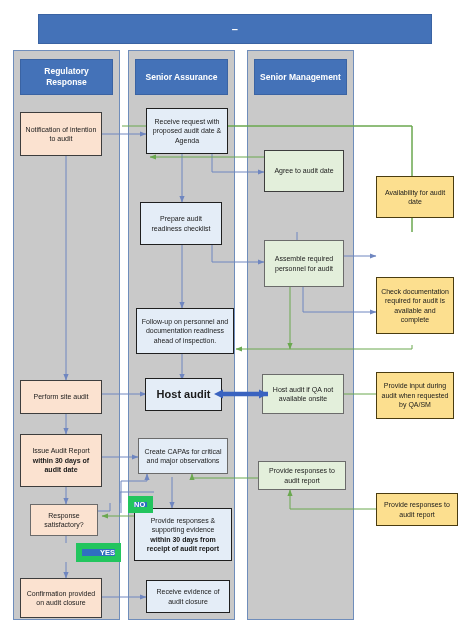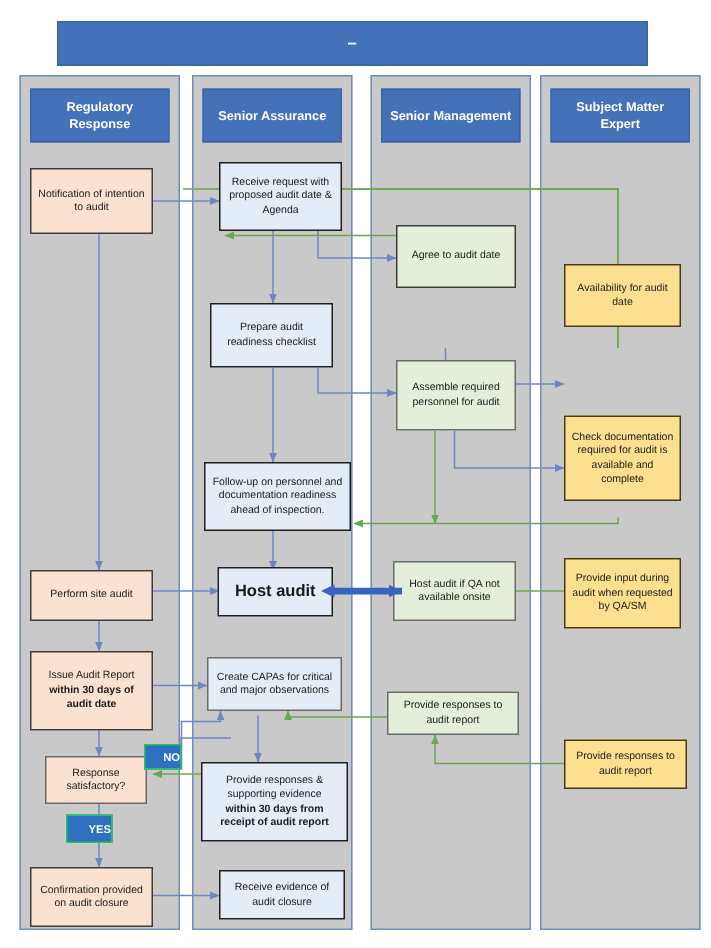--- a/index.html
+++ b/index.html
@@ -84,28 +84,29 @@
   .node.yellow  { background: #fcdf8f; border: 1.4px solid #4a3c10; }
   .node.thin    { border-width: 1px; border-color: #6b6b6b; }
   .node.host    { font-size: 11px; font-weight: bold; }
   .node b { font-weight: bold; }
 
   
   .badge {
     position: absolute;
     box-sizing: border-box;
     background: #2f6fc0;
-    border: 1px solid #22c55e;
+    border: 6px solid #22c55e;
     color: #ffffff;
     font-size: 7.5px;
     font-weight: bold;
     display: flex;
     align-items: center;
-    justify-content: flex-end;
+    justify-content: flex-start;
     z-index: 7;
+    margin-left: 32px;
   }
   
   #wires {
     position: absolute;
     left: 0; top: 0;
     width: 474px; height: 632px;
     z-index: 3;
     pointer-events: none;
   }
   #wires-top {
@@ -131,25 +132,20 @@
     </div>
   </div>
   <div class="lane" style="left:128px;width:107px;">
     <div class="lane-header">
       <span>Senior Assurance</span>
     </div>
   </div>
   <div class="lane" style="left:247px;width:107px;">
     <div class="lane-header">
       <span>Senior Management</span>
-    </div>
-  </div>
-  <div class="lane" style="left:360px;width:107px;">
-    <div class="lane-header">
-      <span>Subject Matter Expert</span>
     </div>
   </div>
 
   <svg id="wires">
     <defs>
       <marker id="ab" markerWidth="7" markerHeight="7" refX="6" refY="3.0" orient="auto" markerUnits="userSpaceOnUse">
         <path d="M0,0.4 L6.4,3.0 L0,5.6 z" fill="#6f86c0"></path>
       </marker>
       <marker id="ag" markerWidth="7" markerHeight="7" refX="6" refY="3.0" orient="auto" markerUnits="userSpaceOnUse">
         <path d="M0,0.4 L6.4,3.0 L0,5.6 z" fill="#6aa84f"></path>
@@ -248,21 +244,21 @@
     <span>Response satisfactory?</span>
   </div>
 
   <div class="node peach" style="left:20px;top:578px;width:82px;height:40px;">
     <span>Confirmation provided on audit closure</span>
   </div>
 
   <div class="badge" style="left:96px;top:496px;width:25px;height:17px;">
     <span>NO</span>
   </div>
-  <div class="badge" style="left:44px;top:543px;width:31px;height:19px;">
+  <div class="badge" style="left:44px;top:543px;width:45px;height:19px;padding-left:18px;">
     <span>YES</span>
   </div>
 
   <div class="node blue" style="left:146px;top:108px;width:82px;height:46px;">
     <span>Receive request with proposed audit date &amp; Agenda</span>
   </div>
 
   <div class="node blue" style="left:140px;top:202px;width:82px;height:43px;">
     <span>Prepare audit readiness checklist</span>
   </div>

